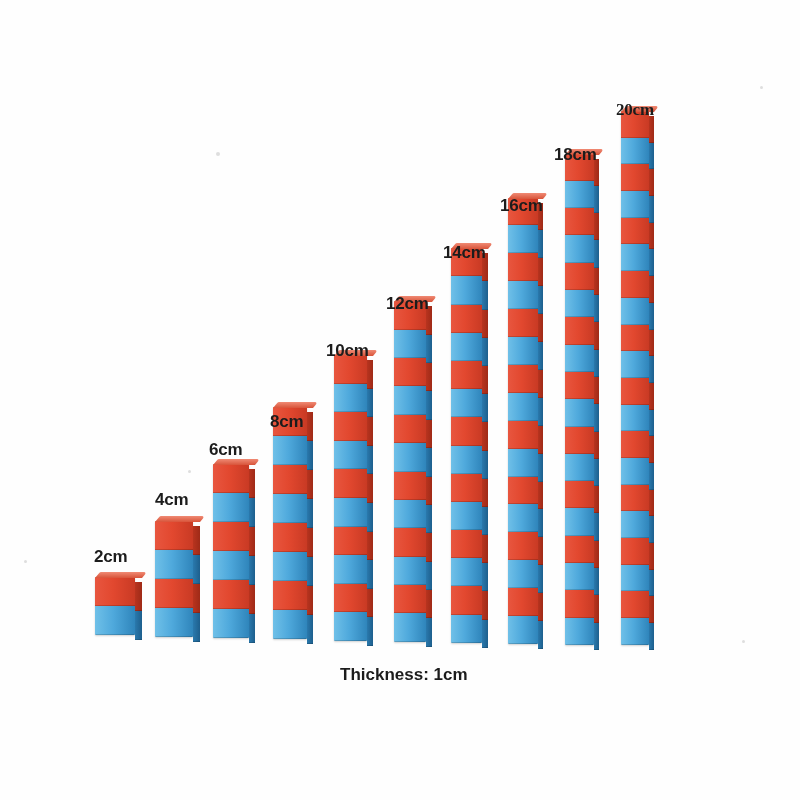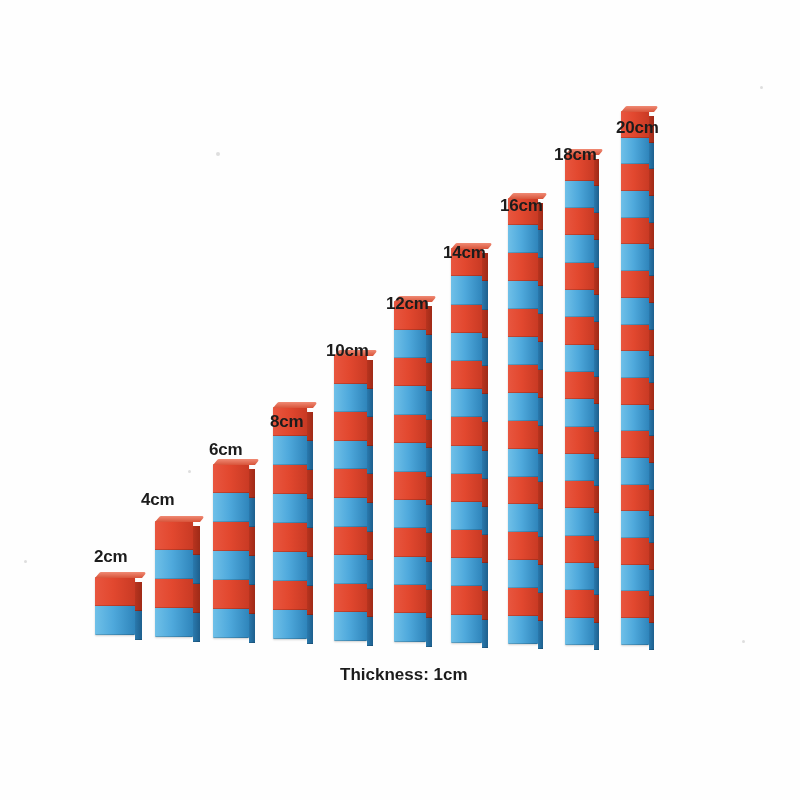--- a/index.html
+++ b/index.html
@@ -126,21 +126,21 @@
           <div class="seg blue" style="height: 29px;"></div>
         </div>
         <div class="side" style="left: 38px; width: 7px; top: 5px;">
           <div class="seg red" style="height: 29px;"></div>
           <div class="seg blue" style="height: 29px;"></div>
           <div class="seg red" style="height: 29px;"></div>
           <div class="seg blue" style="height: 29px;"></div>
         </div>
         <div class="cap" style="width: 45px; top: -5px; transform: skewX(-40deg); transform-origin: left bottom; height: 6px;"></div>
       </div>
-      <div class="rod-label" style="left: 141px; top: 490px;">4cm</div>
+      <div class="rod-label" style="left: 155px; top: 490px;">4cm</div>
       <div class="rod" style="left: 213px; top: 464px; width: 36px; height: 174px;">
         <div class="face">
           <div class="seg red" style="height: 29px;"></div>
           <div class="seg blue" style="height: 29px;"></div>
           <div class="seg red" style="height: 29px;"></div>
           <div class="seg blue" style="height: 29px;"></div>
           <div class="seg red" style="height: 29px;"></div>
           <div class="seg blue" style="height: 29px;"></div>
         </div>
         <div class="side" style="left: 36px; width: 6px; top: 5px;">
@@ -398,17 +398,17 @@
           <div class="seg blue" style="height: 26.7px;"></div>
           <div class="seg red" style="height: 26.7px;"></div>
           <div class="seg blue" style="height: 26.7px;"></div>
           <div class="seg red" style="height: 26.7px;"></div>
           <div class="seg blue" style="height: 26.7px;"></div>
           <div class="seg red" style="height: 26.7px;"></div>
           <div class="seg blue" style="height: 26.7px;"></div>
         </div>
         <div class="cap" style="width: 33px; top: -5px; transform: skewX(-40deg); transform-origin: left bottom; height: 6px;"></div>
       </div>
-      <div class="rod-label" style="left: 616px; top: 118px;">20cm</div>
+      <div class="rod-label" style="left: 616px; top: 100px; font-family: Liberation Serif, serif;">20cm</div>
     </div>
 
   <div id="thickness-note" style="left: 340px; top: 665px;">Thickness: 1cm</div>
 </div>
 
 </body></html>

